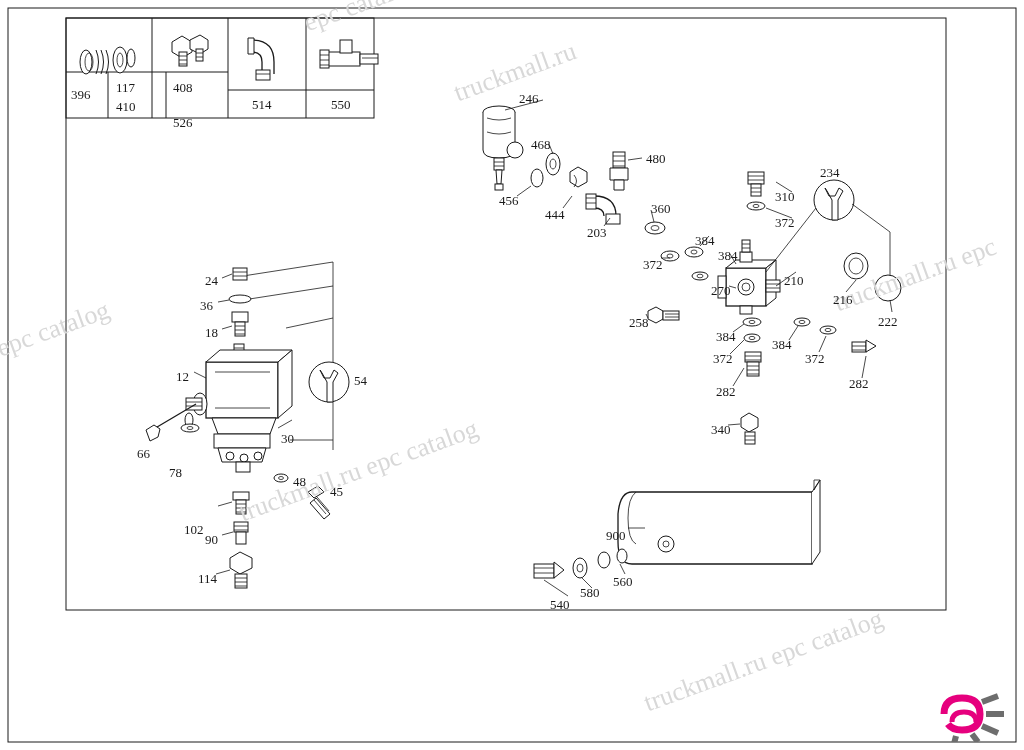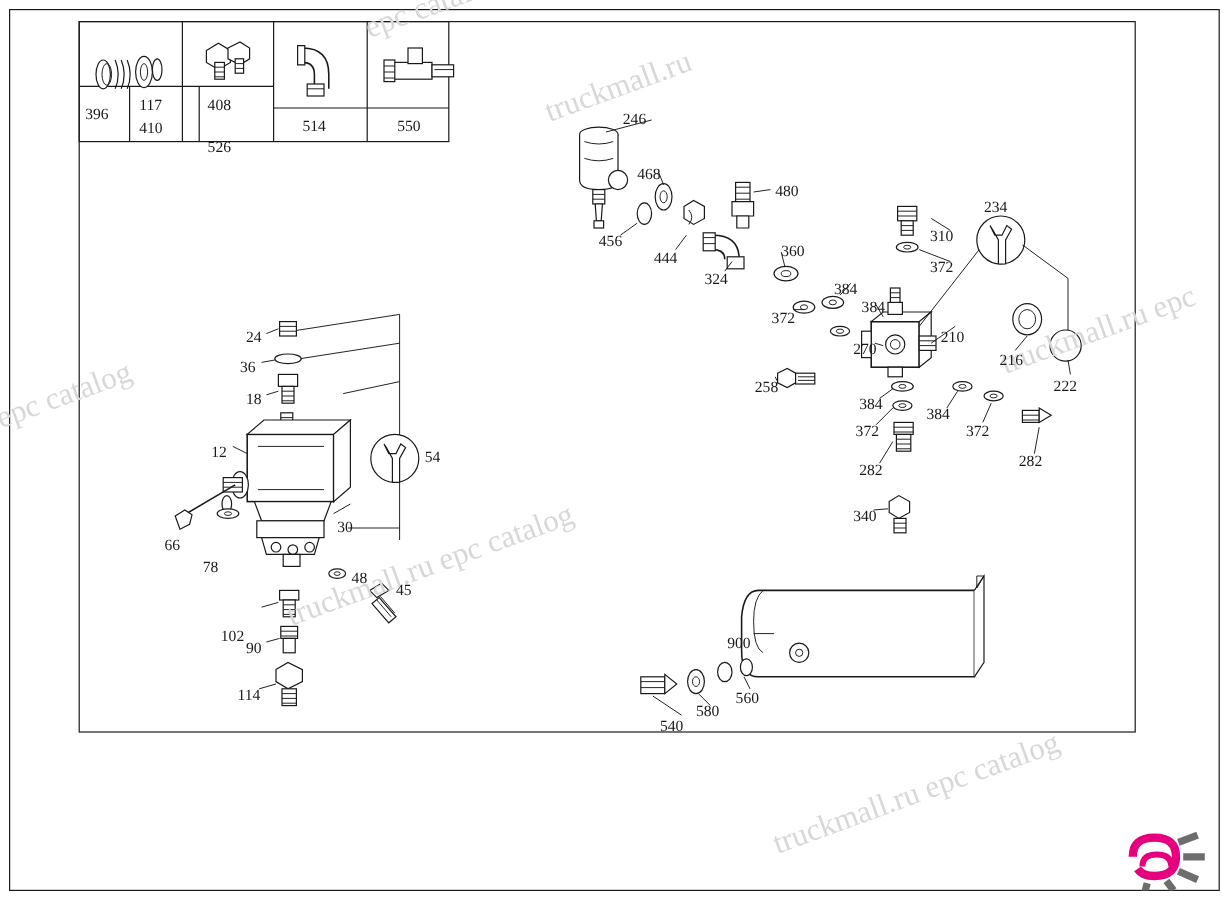--- a/index.html
+++ b/index.html
@@ -451,21 +451,21 @@
     <div class="label" style="left: 173px; top: 81px;">408</div>
     <div class="label" style="left: 173px; top: 100px; margin-top: 16px;">526</div>
     <div class="label" style="left: 252px; top: 98px;">514</div>
     <div class="label" style="left: 331px; top: 98px;">550</div>
     <div class="label" style="left: 519px; top: 92px;">246</div>
     <div class="label" style="left: 531px; top: 138px;">468</div>
     <div class="label" style="left: 646px; top: 152px;">480</div>
     <div class="label" style="left: 499px; top: 194px;">456</div>
     <div class="label" style="left: 545px; top: 208px;">444</div>
     <div class="label" style="left: 651px; top: 202px;">360</div>
-    <div class="label" style="left: 587px; top: 226px;">324</div>
+    <div class="label" style="left: 587px; top: 226px;">203</div>
     <div class="label" style="left: 695px; top: 234px;">384</div>
     <div class="label" style="left: 643px; top: 258px;">372</div>
     <div class="label" style="left: 718px; top: 249px;">384</div>
     <div class="label" style="left: 775px; top: 190px;">310</div>
     <div class="label" style="left: 820px; top: 166px;">234</div>
     <div class="label" style="left: 775px; top: 216px;">372</div>
     <div class="label" style="left: 784px; top: 274px;">210</div>
     <div class="label" style="left: 833px; top: 293px;">216</div>
     <div class="label" style="left: 878px; top: 315px;">222</div>
     <div class="label" style="left: 711px; top: 284px;">270</div>

